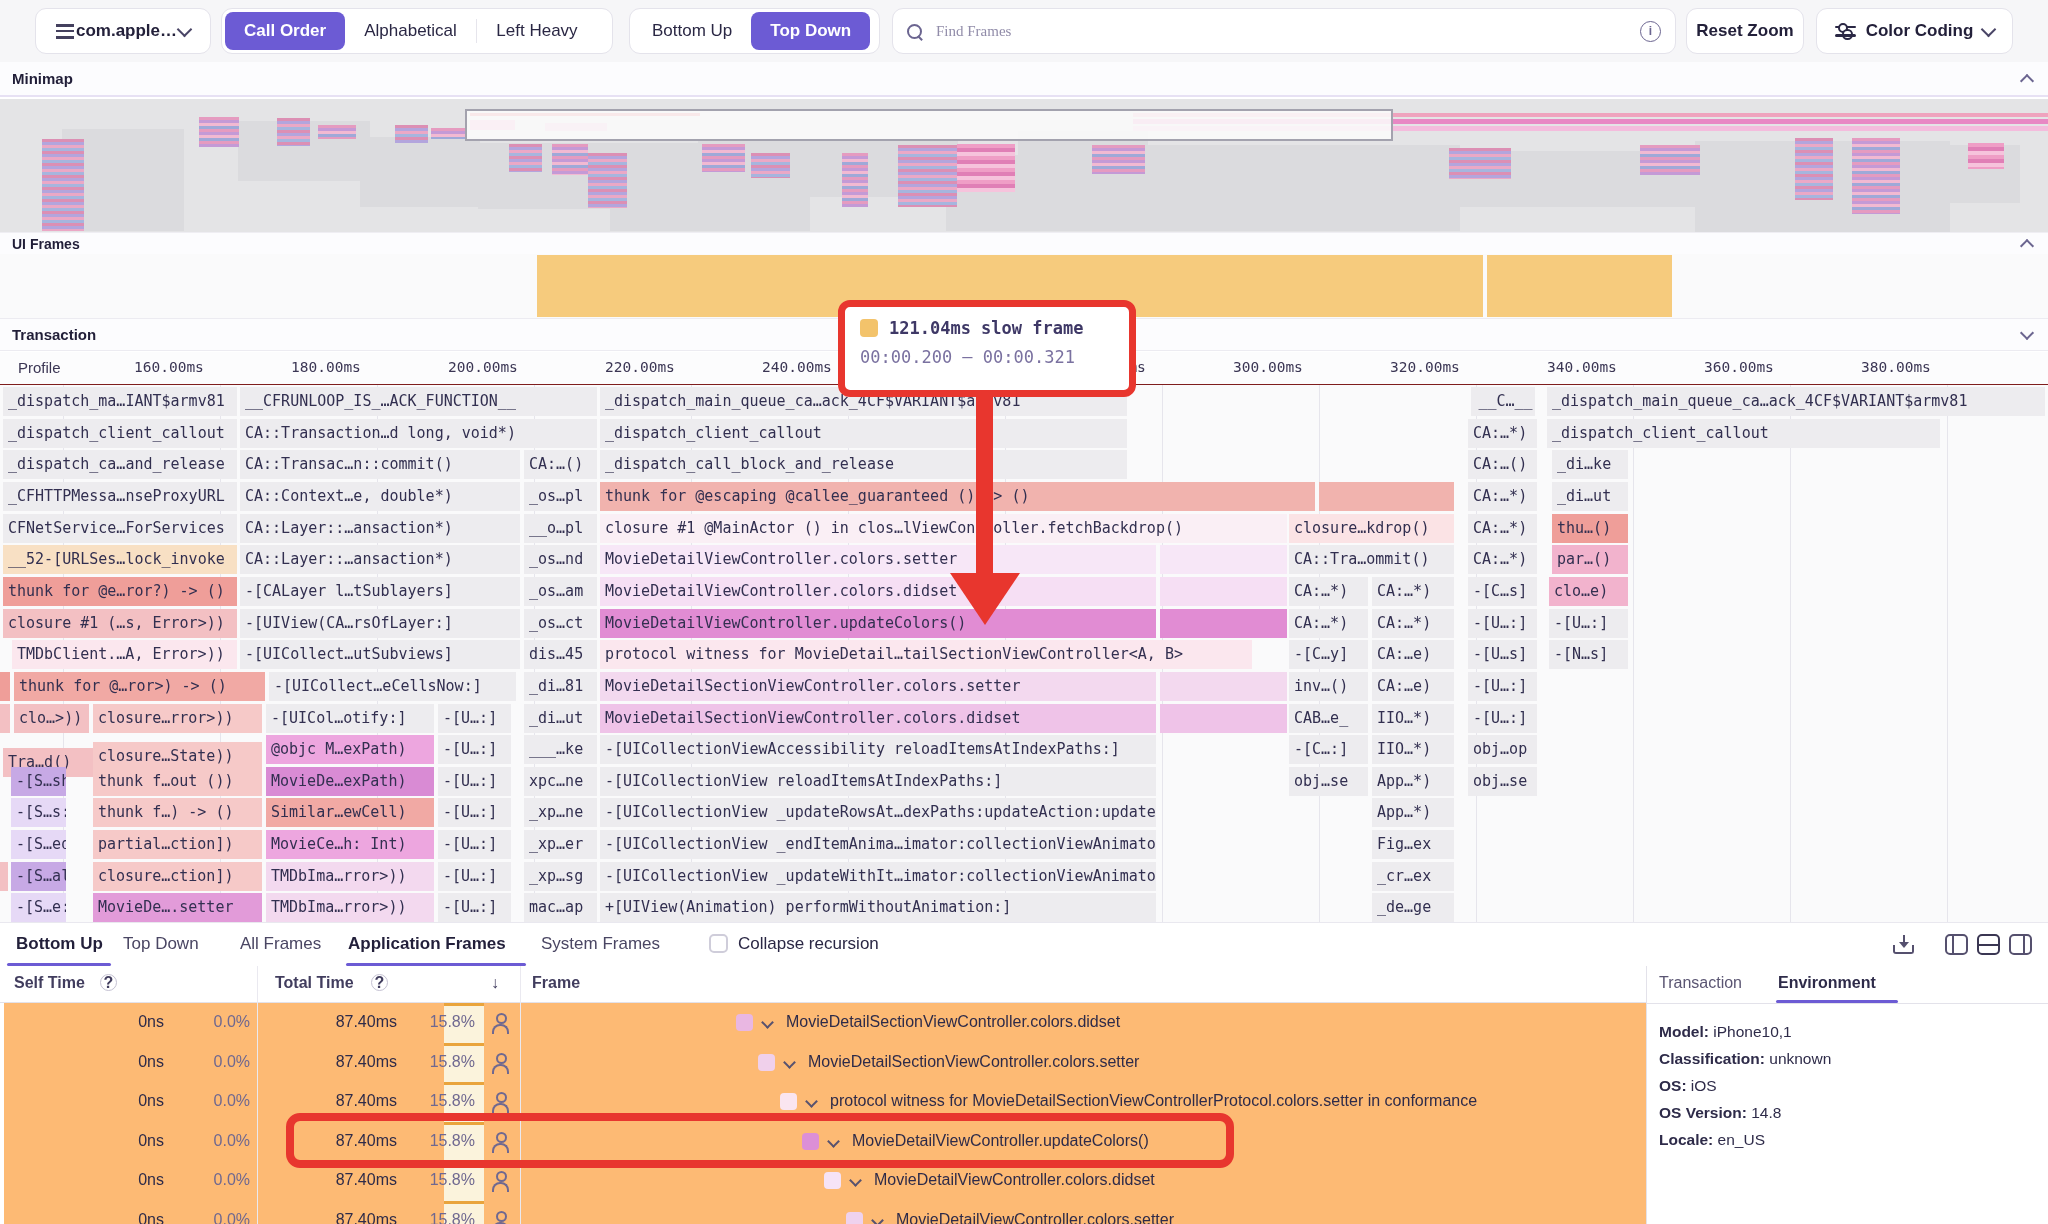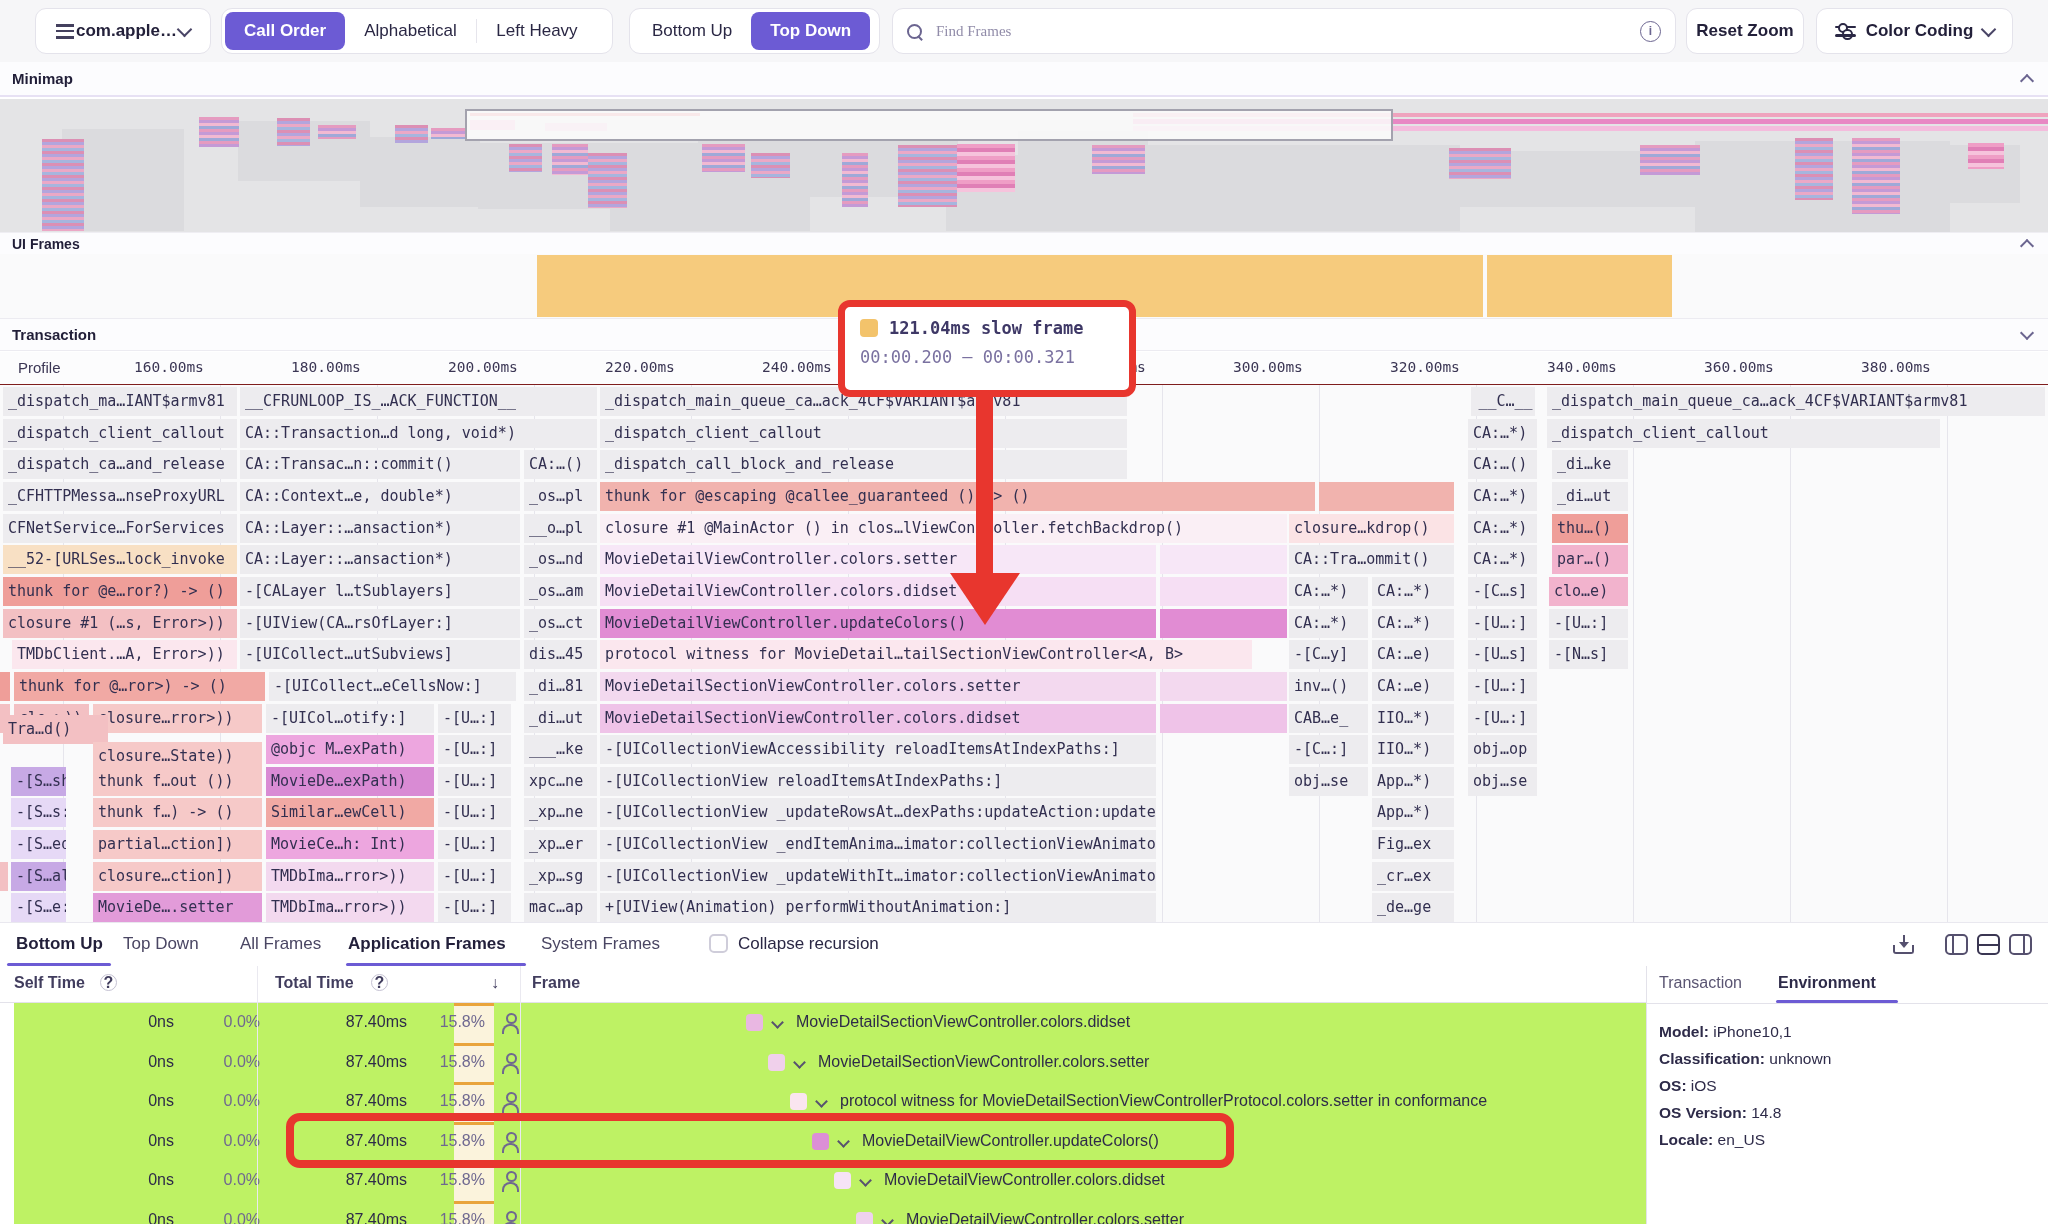--- a/index.html
+++ b/index.html
@@ -86,21 +86,21 @@
   .ic-pane.pl::before{left:5px;top:0;bottom:0;width:2.2px}
   .ic-pane.ph{border-color:#3A3652}
   .ic-pane.ph::before{left:0;right:0;top:8px;height:2.2px;background:#3A3652}
   .ic-pane.pr::before{right:5px;top:0;bottom:0;width:2.2px}
   #thead{position:absolute;left:0;top:966px;width:2048px;height:37px;border-bottom:1px solid #E3E2EA;box-sizing:border-box;background:#fff}
   #thead span{position:absolute;top:8px;font-size:16px;font-weight:600;color:#413D5E}
   .ic-help{position:absolute;top:9px;width:17px;height:17px;border:1.5px solid #C4C1D2;border-radius:50%;color:#9A95B2;
            font-size:11px;font-weight:600;display:flex;align-items:center;justify-content:center;box-sizing:border-box}
   #sort-arrow{position:absolute;left:491px;top:7px;font-size:17px;color:#413D5E;font-weight:400}
   .colsep{position:absolute;top:966px;bottom:0;width:1px;background:#EAE9F0;z-index:4}
-  #trows{position:absolute;left:14px;top:1003px;width:1646px;height:221px;overflow:hidden;background:#bef264}
+  #trows{position:absolute;left:4px;top:1003px;width:1646px;height:221px;overflow:hidden;background:#fdba74}
   .trow{position:relative;width:1646px;height:39.5px}
   .trow .cell{position:absolute;top:10px;font-size:16px;text-align:right;white-space:nowrap}
   .selfns{left:60px;width:100px;color:#2E2B49}
   .selfpct{left:146px;width:100px;color:#6F6890}
   .totalms{left:293px;width:100px;color:#2E2B49}
   .totalpct{left:405px;width:66px;color:#6F6890;z-index:2}
   .pctbar{position:absolute;left:440px;top:0;bottom:0;width:40px;background:#FBF3DC}
   .pctbar::before{content:"";position:absolute;left:0;right:0;top:0;height:3px;background:#E9A43C}
   .ic-person{position:absolute;left:487px;top:10px;width:18px;height:18px}
   .ic-person::before{content:"";position:absolute;left:4.5px;top:0;width:7px;height:7px;border:2px solid #6F6890;border-radius:50%}
@@ -323,21 +323,21 @@
     <div class="fc p-pm" style="left: 14px; width: 75px; top: 318.5px;">clo…&gt;))</div>
     <div class="fc p-pm2" style="left: 93px; width: 169px; top: 318.5px;">closure…rror&gt;))</div>
     <div class="fc p-g" style="left: 266px; width: 168px; top: 318.5px;">-[UICol…otify:]</div>
     <div class="fc p-g" style="left: 438px; width: 73px; top: 318.5px;">-[U…:]</div>
     <div class="fc p-g" style="left: 524px; width: 73px; top: 318.5px;">_di…ut</div>
     <div class="fc p-sd" style="left: 600px; width: 556px; top: 318.5px;">MovieDetailSectionViewController.colors.didset</div>
     <div class="fc p-sd" style="left: 1160px; width: 127px; top: 318.5px;"></div>
     <div class="fc p-g" style="left: 1289px; width: 79px; top: 318.5px;">CAB…e_</div>
     <div class="fc p-g" style="left: 1372px; width: 82px; top: 318.5px;">IIO…*)</div>
     <div class="fc p-g" style="left: 1468px; width: 69px; top: 318.5px;">-[U…:]</div>
-    <div class="fc p-pm" style="left: 3px; width: 105px; top: 330px;">Tra…d()</div>
+    <div class="fc p-pm" style="left: 3px; width: 105px; top: 363px;">Tra…d()</div>
     <div class="fc p-pm2" style="left: 93px; width: 169px; top: 350.15px; margin-top: 7px;">closure…State))</div>
     <div class="fc p-ol" style="left: 266px; width: 168px; top: 350.15px;">@objc M…exPath)</div>
     <div class="fc p-g" style="left: 438px; width: 73px; top: 350.15px;">-[U…:]</div>
     <div class="fc p-g" style="left: 524px; width: 73px; top: 350.15px;">___…ke</div>
     <div class="fc p-g" style="left: 600px; width: 556px; top: 350.15px;">-[UICollectionViewAccessibility reloadItemsAtIndexPaths:]</div>
     <div class="fc p-g" style="left: 1289px; width: 79px; top: 350.15px;">-[C…:]</div>
     <div class="fc p-g" style="left: 1372px; width: 82px; top: 350.15px;">IIO…*)</div>
     <div class="fc p-g" style="left: 1468px; width: 69px; top: 350.15px;">obj…op</div>
     <div class="fc p-pu" style="left: 11px; width: 55px; top: 381.8px;">-[S…sh]</div>
     <div class="fc p-pm2" style="left: 93px; width: 169px; top: 381.8px;">thunk f…out ())</div>

